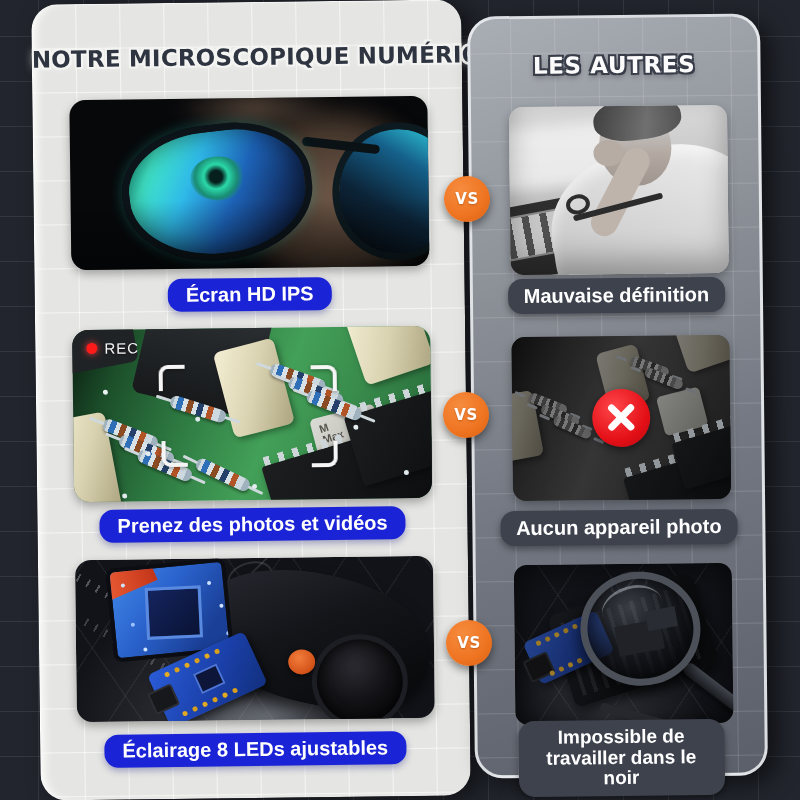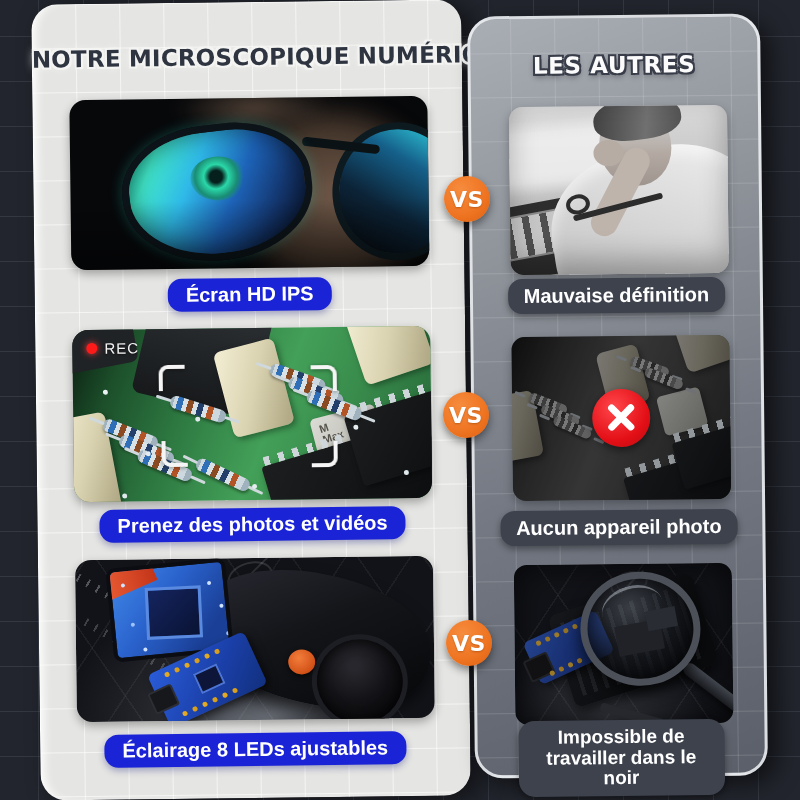--- a/index.html
+++ b/index.html
@@ -56,21 +56,21 @@
   .hdr-right {
     top:34px; font-size:23px; color:#fbfbfb; letter-spacing:0.6px;
     text-shadow:-2px -2px 0 #383d49, 2px -2px 0 #383d49, -2px 2px 0 #383d49,
                  2px 2px 0 #383d49, 0 3px 6px rgba(0,0,0,.45);
   }
 
   
   .vs {
     position:absolute; width:46px; height:46px; border-radius:50%;
     background:radial-gradient(circle at 36% 30%, #f68c3e, #ee7320 62%, #d95f12);
-    color:#fff; font-family:"DejaVu Sans", sans-serif; font-weight:bold; font-size:22px;
+    color:#fff; font-family:"DejaVu Sans", sans-serif; font-weight:bold; font-size:15px;
     display:flex; align-items:center; justify-content:center; letter-spacing:.5px;
     box-shadow:0 4px 9px rgba(0,0,0,.45); z-index:30;
     text-shadow:0 1px 2px rgba(120,50,0,.4);
   }
   .vs1 { left:444px; top:176px; }
   .vs2 { left:443px; top:392px; }
   .vs3 { left:446px; top:620px; }
 
   
   .photo { position:absolute; overflow:hidden; box-shadow:0 4px 10px rgba(0,0,0,.30); }

